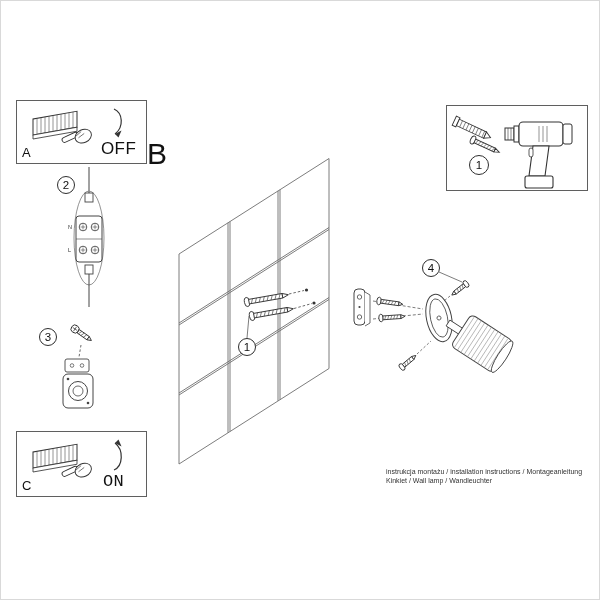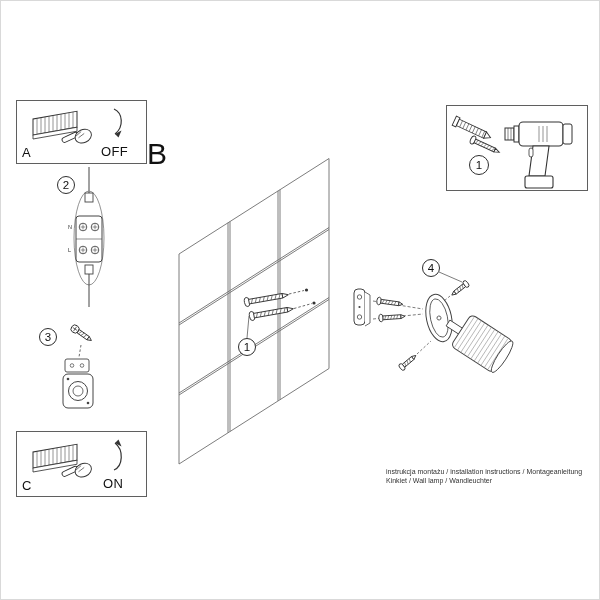--- a/index.html
+++ b/index.html
@@ -5,21 +5,21 @@
   * { margin:0; padding:0; box-sizing:border-box; }
   html,body { background:#fff; font-family:"Liberation Sans", sans-serif; }
   .sheet { position:relative; width:600px; height:600px; background:#fff;
            border:1px solid #d9d9d9; overflow:hidden; }
   .abs { position:absolute; }
   .box { border:1px solid #5f5f5f; background:#fff; }
   .circle-badge { border:1.2px solid #2e2e2e; border-radius:50%; background:#fff;
                   display:flex; align-items:center; justify-content:center;
                   font-size:11.5px; color:#111; }
   .corner-label { font-size:13px; color:#111; }
-  .state-label { font-size:13px; color:#111; letter-spacing:.4px; }
+  .state-label { font-size:17px; color:#111; letter-spacing:.4px; }
   .section-b { font-size:30px; color:#111; }
   .footer { font-size:7px; line-height:8.5px; color:#333; }
   svg { display:block; overflow:visible; }
 </style>
 </head>
 <body>
 
 <div class="sheet">
 
   <div class="abs box" style="left:15px; top:99px; width:131px; height:64px;">
@@ -100,21 +100,21 @@
         <rect x="-14" y="-2.5" width="17" height="5" rx="2.5" fill="#fff" stroke="#333" stroke-width="0.9"></rect>
         <ellipse cx="7" cy="4.5" rx="8.5" ry="6.5" fill="#fff" stroke="#333" stroke-width="0.9"></ellipse>
         <path d="M0,1.5 L7,-0.5 M2,4 L9,2.5" stroke="#333" stroke-width="0.6" fill="none"></path>
       </g>
       <g>
         <path d="M97,38 C106,34 107,18 98,11" stroke="#333" stroke-width="1.2" fill="none"></path>
         <polygon points="98,11 104.5,14.5 101.5,7.5" fill="#333"></polygon>
       </g>
     </svg>
     <span class="abs corner-label" style="left:5px; bottom:3px;">C</span>
-    <span class="abs state-label" style="left:86px; bottom:5px;">ON</span>
+    <span class="abs state-label" style="left:86px; bottom:5px;font-family:Liberation Mono, monospace;">ON</span>
   </div>
 
   <svg class="abs" style="left:170px; top:150px;" width="175" height="330" viewBox="0 0 175 330">
     <g stroke="#6e6e6e" stroke-width="0.9">
       <line x1="8" y1="103" x2="8" y2="313"></line>
       <line x1="57" y1="71.8" x2="57" y2="281.8"></line>
       <line x1="59" y1="70.5" x2="59" y2="280.5"></line>
       <line x1="107" y1="39.9" x2="107" y2="249.9"></line>
       <line x1="109" y1="38.7" x2="109" y2="248.7"></line>
       <line x1="158" y1="7.5" x2="158" y2="217.5"></line>

